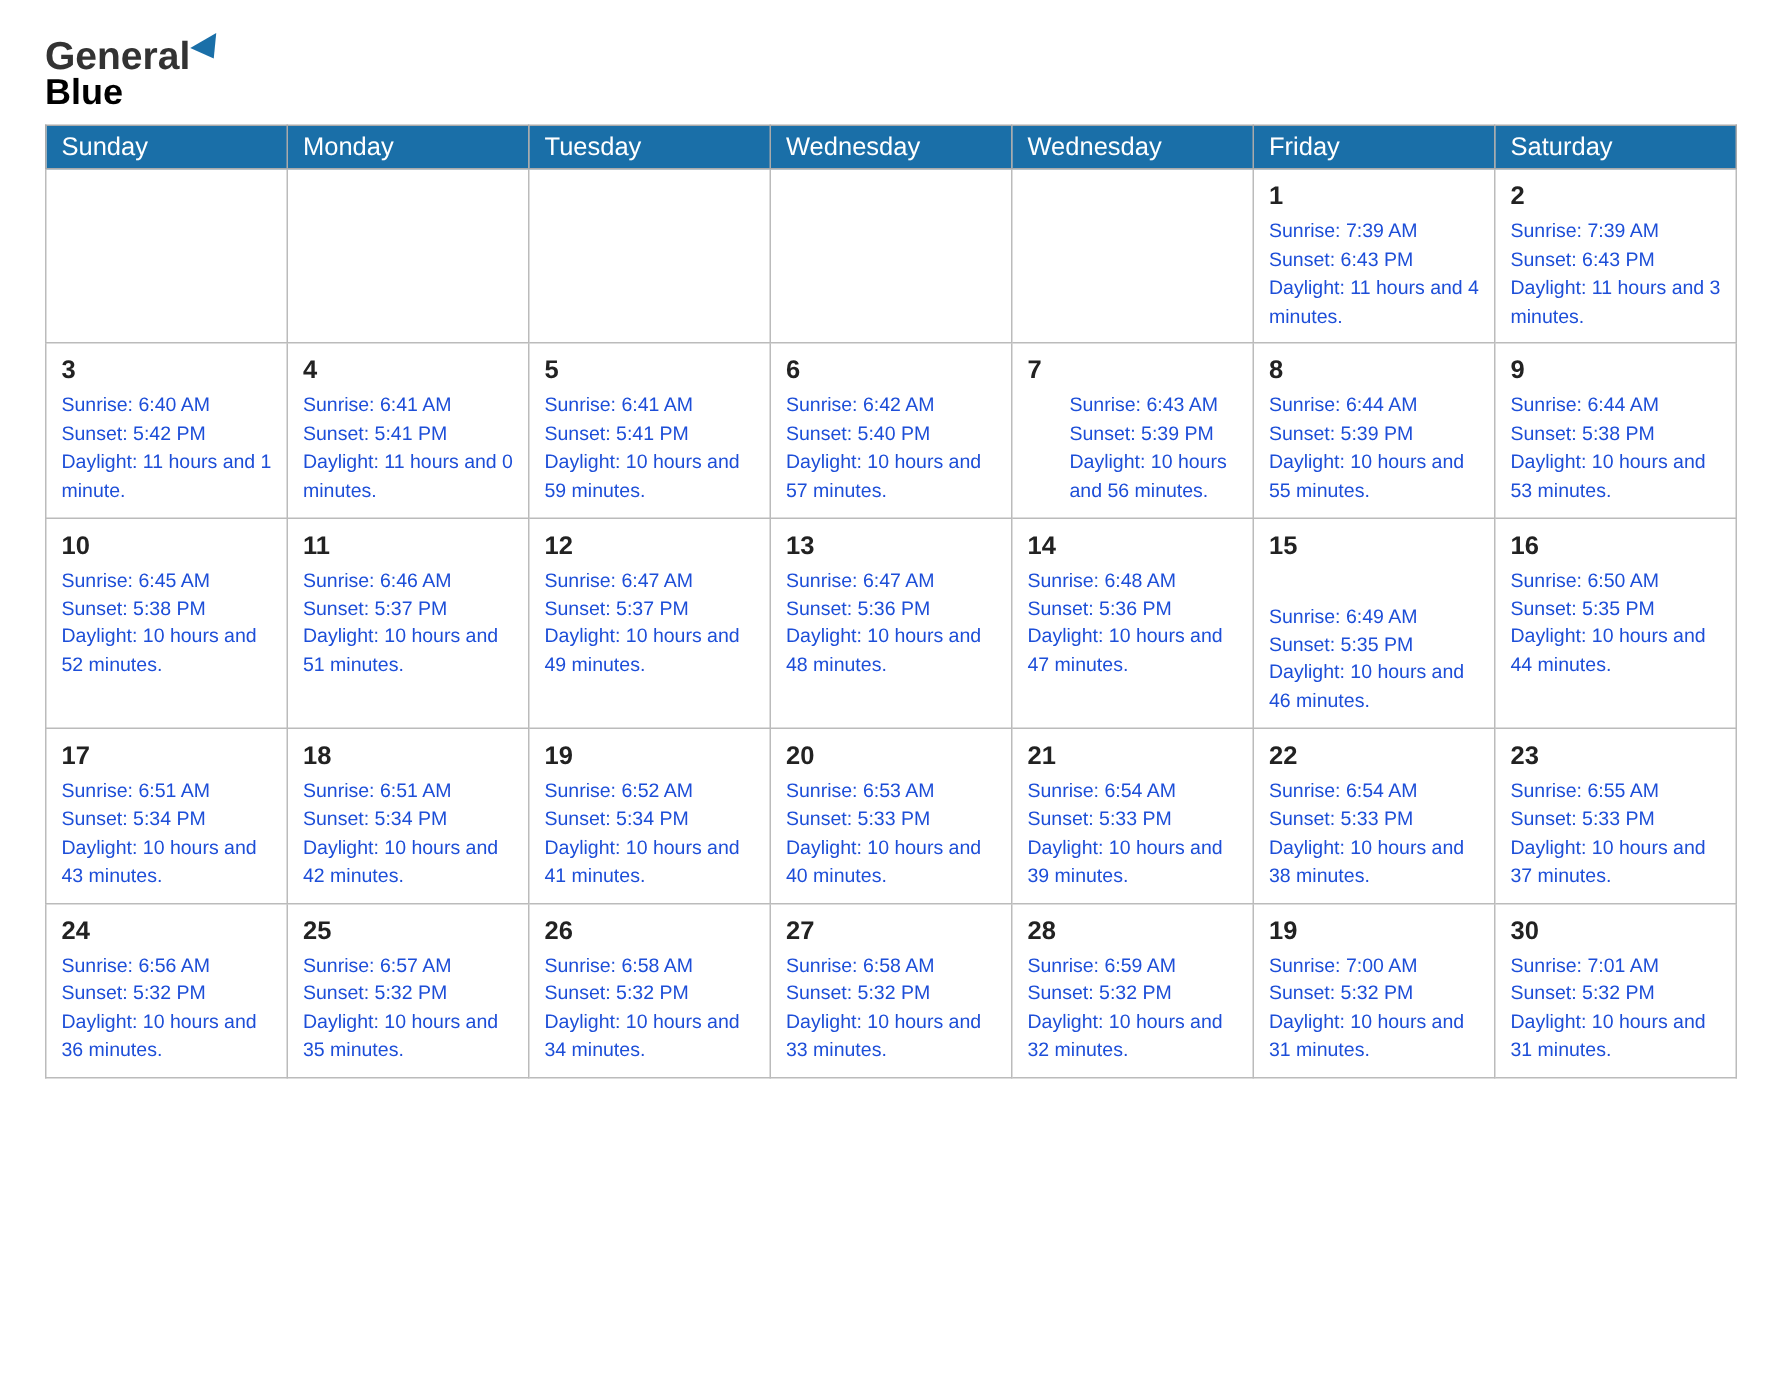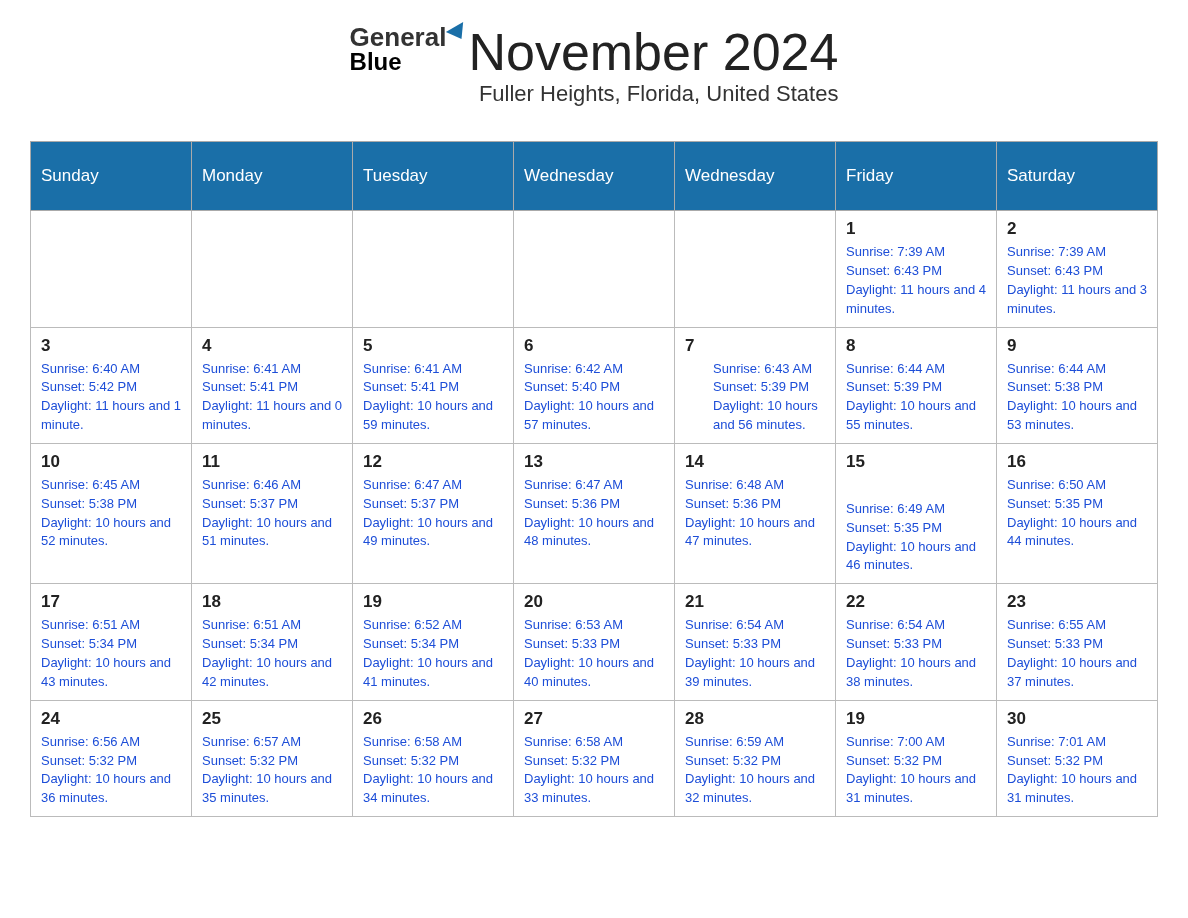--- a/index.html
+++ b/index.html
@@ -5,23 +5,23 @@
     * { box-sizing: border-box; margin: 0; padding: 0; }
     body {
       font-family: Arial, Helvetica, sans-serif;
       background: #fff;
       padding: 24px 30px;
       width: 1188px;
       min-height: 918px;
     }
     .header-row {
       display: flex;
-      justify-content: center;
+      justify-content: flex-start;
       align-items: flex-start;
-      margin-bottom: 34px;
+      margin-bottom: 9px;
     }
     .logo {
       display: flex;
       flex-direction: column;
       align-items: flex-start;
     }
     .logo-general {
       font-size: 26px;
       font-weight: bold;
       color: #333;
@@ -63,21 +63,21 @@
     .calendar {
       width: 100%;
       border-collapse: collapse;
       border: 1px solid #aaa;
     }
     .calendar th {
       background-color: #1a6fa8;
       color: #fff;
       font-size: 17px;
       font-weight: normal;
-      padding: 24px 10px;
+      padding: 4px 10px;
       text-align: left;
       border: 1px solid #aaa;
     }
     .calendar td {
       border: 1px solid #bbb;
       vertical-align: top;
       padding: 8px 10px;
       width: 14.28%;
       min-height: 110px;
       font-size: 13.5px;
@@ -103,24 +103,20 @@
 </head>
 <body>
 
 <div class="header-row">
   <div class="logo">
     <div style="display:flex;align-items:center;">
       <span class="logo-general">General</span>
       <span class="logo-triangle"></span>
     </div>
     <span class="logo-blue">Blue</span>
-  </div>
-  <div class="title-block">
-    <div class="month-title">November 2024</div>
-    <div class="location-title">Fuller Heights, Florida, United States</div>
   </div>
 </div>
 
 <table class="calendar">
   <thead>
     <tr>
     <th>Sunday</th>
         <th>Monday</th>
         <th>Tuesday</th>
         <th>Wednesday</th>

